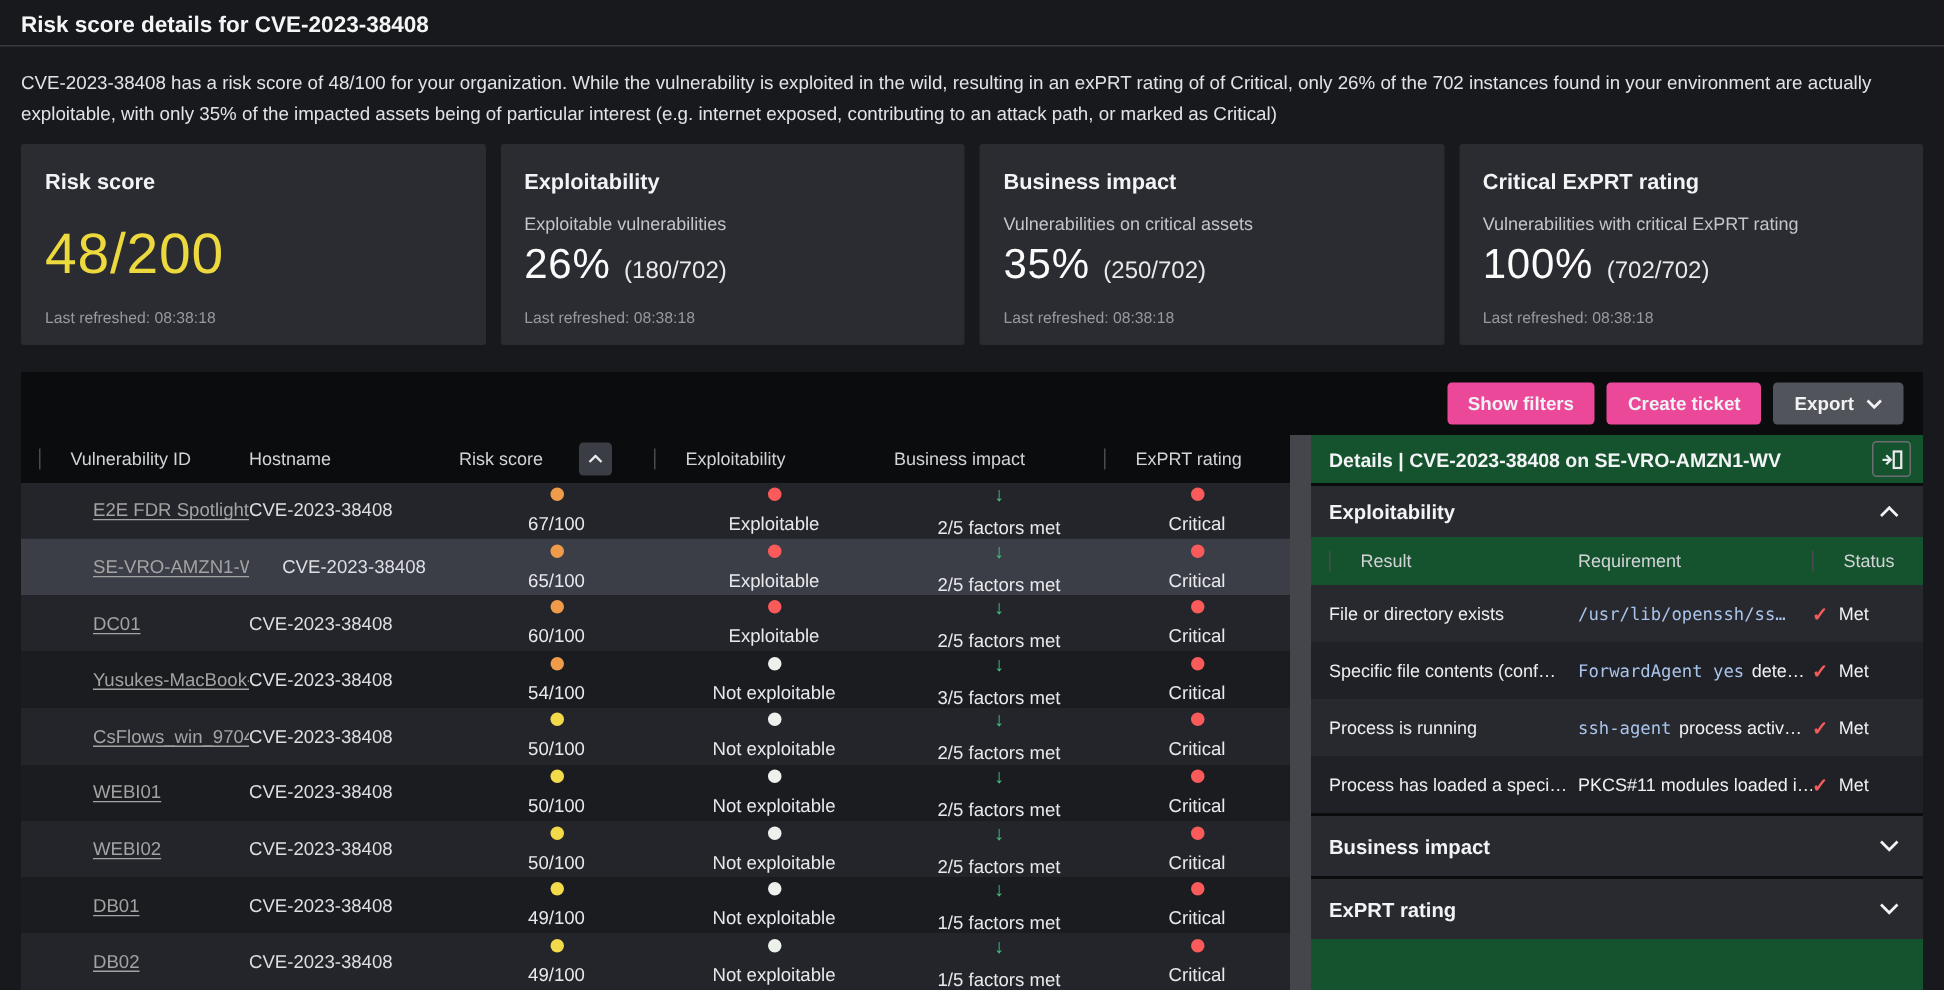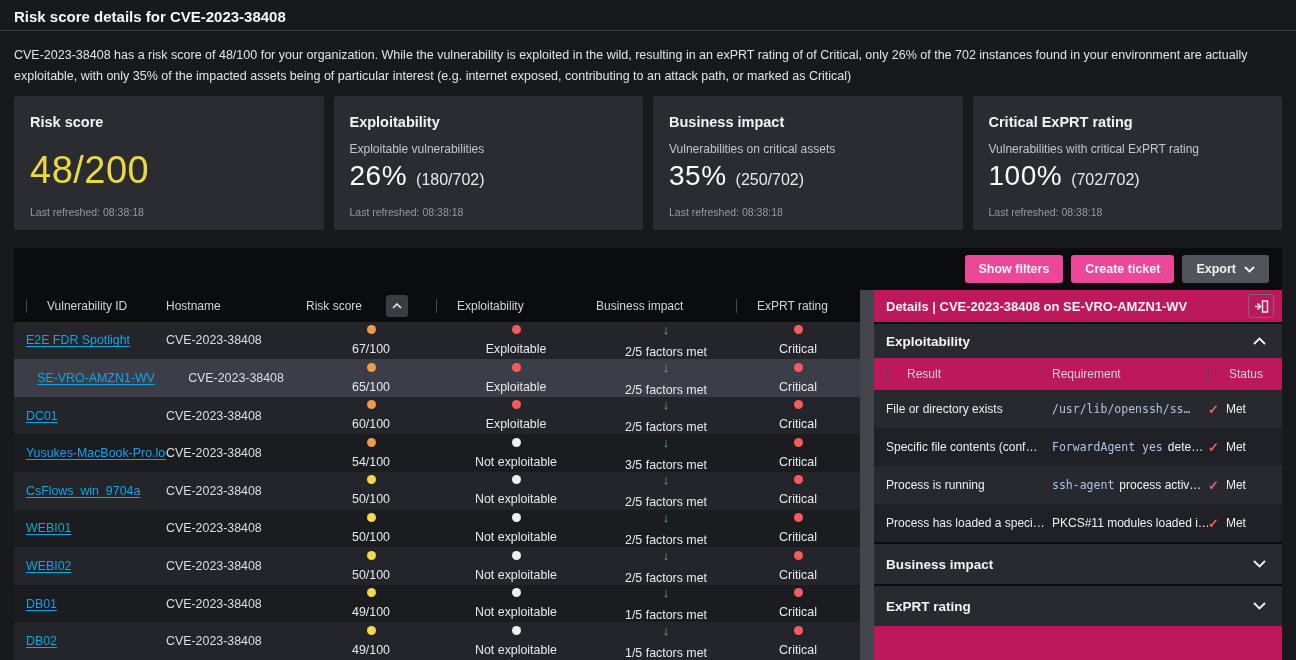--- a/index.html
+++ b/index.html
@@ -46,31 +46,31 @@
       align-items:center; padding-left:12px; }
   .thead { height:32px; font-size:12px; color:#d3d4d8; }
   .th { display:flex; align-items:center; gap:10px; height:100%; }
   .th .sep, .dh .sep { width:1px; height:14px; background:#4a4b51; margin-right:10px; }
   .sort-btn { width:22px; height:22px; background:#3b3d44; border:none; border-radius:3px;
               color:#e9eaed; display:flex; align-items:center; justify-content:center;
               margin-left:14px; cursor:pointer; }
   .trow { height:38px; font-size:12.4px; background:#1b1c20; cursor:pointer; }
   .trow:nth-child(even) { background:#24252a; }
   .trow.selected { background:#3b3e47;text-align:center; }
-  .trow a { color:#0ea5e9; text-underline-offset:2px; }
+  .trow a { color:#a3a3a3; text-underline-offset:2px;margin-left:36px; }
   .cell { overflow:hidden; white-space:nowrap; color:#dddee2; }
   .dotc { display:flex; align-items:center; gap:8px; color:#e8e9ec;flex-direction:column; }
   .dot { width:9px; height:9px; border-radius:50%; flex:none; }
   .arrow-dn { color:#41c981; font-size:13px; flex:none; }
 
   
   .resize-handle { width:14px; background:#45464b; cursor:col-resize; flex:none; }
 
   
-  .details { flex:1; display:flex; flex-direction:column; overflow:hidden; background:#be185d; }
+  .details { flex:1; display:flex; flex-direction:column; overflow:hidden; background:#14532d; }
   .details-header { height:32px; display:flex; align-items:center; justify-content:space-between;
                     padding:0 8px 0 12px; }
   .details-title { font-size:13px; font-weight:700; color:#f3f4f6; }
   .icon-btn { width:26px; height:24px; background:transparent; border:1px solid #6d6e74;
               border-radius:3px; display:flex; align-items:center; justify-content:center; cursor:pointer; }
   .section-hd { height:36px; background:#292a2f; display:flex; align-items:center;
                 justify-content:space-between; padding:0 16px 0 12px; cursor:pointer;
                 border-top:2px solid #0b0c0e; }
   .section-label { font-size:13.5px; font-weight:700; color:#f2f3f5; }
   .dthead, .drow { display:grid; grid-template-columns:166px 156px 1fr;

